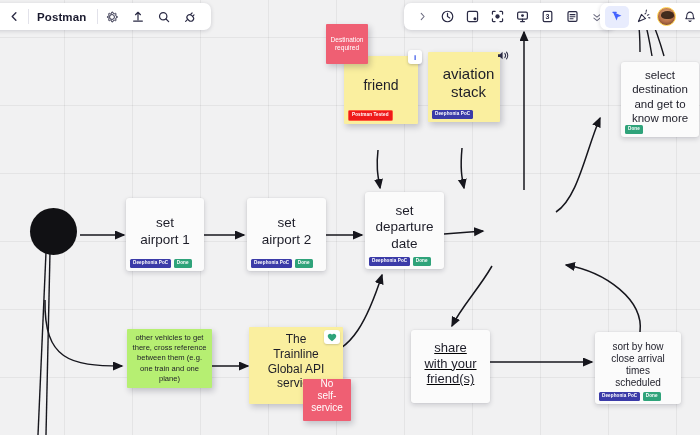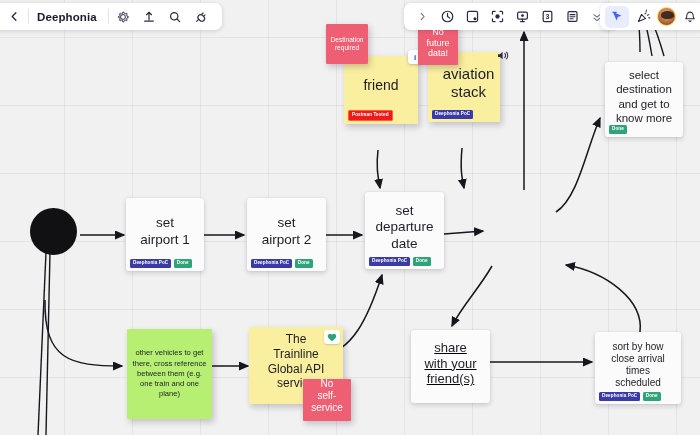--- a/index.html
+++ b/index.html
@@ -195,21 +195,21 @@
       <div class="txt">set<br>departure<br>date</div>
       <div class="tags">
         <span class="tag navy">Deephonia PoC</span>
         <span class="tag green">Done</span>
       </div>
     </div>
   </div>
 
 
   <div class="node" style="left:605px; top:62px; width:78px; height:75px;">
-    <div class="card" style="width:100%; height:100%;">
+    <div class="card" style="width:100%; height:100%;margin-left:16px;">
       <div class="txt" style="font-size:11.5px;">select<br>destination<br>and get to<br>know more</div>
       <div class="tags">
         <span class="tag green">Done</span>
       </div>
     </div>
   </div>
 
   <div class="node" style="left:411px; top:330px; width:79px; height:73px;text-decoration:underline;">
     <div class="card" style="width:100%; height:100%;">
       <div class="txt" style="font-size:13px;">share<br>with your<br>friend(s)</div>
@@ -219,21 +219,21 @@
   <div class="node" style="left:595px; top:332px; width:86px; height:72px;">
     <div class="card" style="width:100%; height:100%;">
       <div class="txt" style="font-size:10px;">sort by how<br>close arrival<br>times<br>scheduled</div>
       <div class="tags">
         <span class="tag navy">Deephonia PoC</span>
         <span class="tag green">Done</span>
       </div>
     </div>
   </div>
 
-  <div class="node" style="left:127px; top:329px; width:85px; height:90px;">
+  <div class="node" style="left:127px; top:329px; width:85px; height:59px;">
     <div class="sticky green" style="width:100%; height:100%; padding:6px 5px;">
       <div class="txt" style="font-size:7.6px; line-height:1.35; color:#1d1d28;">other vehicles to get there, cross reference between them (e.g. one train and one plane)</div>
     </div>
   </div>
 
   <div class="node" style="left:249px; top:327px; width:94px; height:77px;">
     <div class="sticky yellow" style="width:100%; height:100%;">
       <div class="txt" style="font-size:12px; color:#1d1d28;">The<br>Trainline<br>Global API<br>service</div>
       <span class="heart">
         <svg width="10" height="9" viewBox="0 0 12 11">
@@ -273,36 +273,31 @@
       </div>
     </div>
     <span class="badge plain" style="right:-10px; top:-4px;">
       <svg width="13" height="11" viewBox="0 0 14 12">
           <path d="M1 4.5h2.2L6 2v8L3.2 7.5H1z" fill="#2b2b45"></path>
           <path d="M8.4 3.6a4 4 0 010 4.8M10.3 2.3a6.3 6.3 0 010 7.4" stroke="#2b2b45" stroke-width="1.1" fill="none" stroke-linecap="round"></path>
         </svg>
     </span>
   </div>
 
-  <div class="node" style="left:418px; top:21px; width:40px; height:44px; z-index:16;">
-    <div class="sticky pink" style="width:100%; height:100%; padding:3px;">
-      <div class="txt" style="font-size:9px;">No<br>future<br>data!</div>
-    </div>
-  </div>
 
 </div>
 
 <div class="bar" id="bar-left">
   <div class="tbtn">
     <svg width="11" height="11" viewBox="0 0 12 12">
         <path d="M7.5 2L3.5 6l4 4" stroke="#2b2b45" stroke-width="1.5" fill="none" stroke-linecap="round" stroke-linejoin="round"></path>
       </svg>
   </div>
   <div class="vdiv"></div>
-  <div class="bar-title">Deephonia</div>
+  <div class="bar-title">Postman</div>
   <div class="vdiv"></div>
   <div class="tbtn">
     <svg width="14" height="14" viewBox="0 0 16 16">
         <path d="M8 5.2A2.8 2.8 0 108 10.8 2.8 2.8 0 008 5.2zm6 3.4v-1.2l-1.5-.4a5 5 0 00-.5-1.2l.8-1.3-.9-.9-1.3.8a5 5 0 00-1.2-.5L9 2.4H7.8l-.4 1.5a5 5 0 00-1.2.5l-1.3-.8-.9.9.8 1.3a5 5 0 00-.5 1.2L2.8 7.4v1.2l1.5.4a5 5 0 00.5 1.2l-.8 1.3.9.9 1.3-.8a5 5 0 001.2.5l.4 1.5H9l.4-1.5a5 5 0 001.2-.5l1.3.8.9-.9-.8-1.3a5 5 0 00.5-1.2z" stroke="#2b2b45" stroke-width="1.1" fill="none" stroke-linejoin="round"></path>
       </svg>
   </div>
   <div class="tbtn">
     <svg width="14" height="14" viewBox="0 0 16 16">
         <path d="M8 11V2.8M5.2 5.4L8 2.6l2.8 2.8M3 12.6h10" stroke="#2b2b45" stroke-width="1.4" fill="none" stroke-linecap="round" stroke-linejoin="round"></path>
       </svg>

